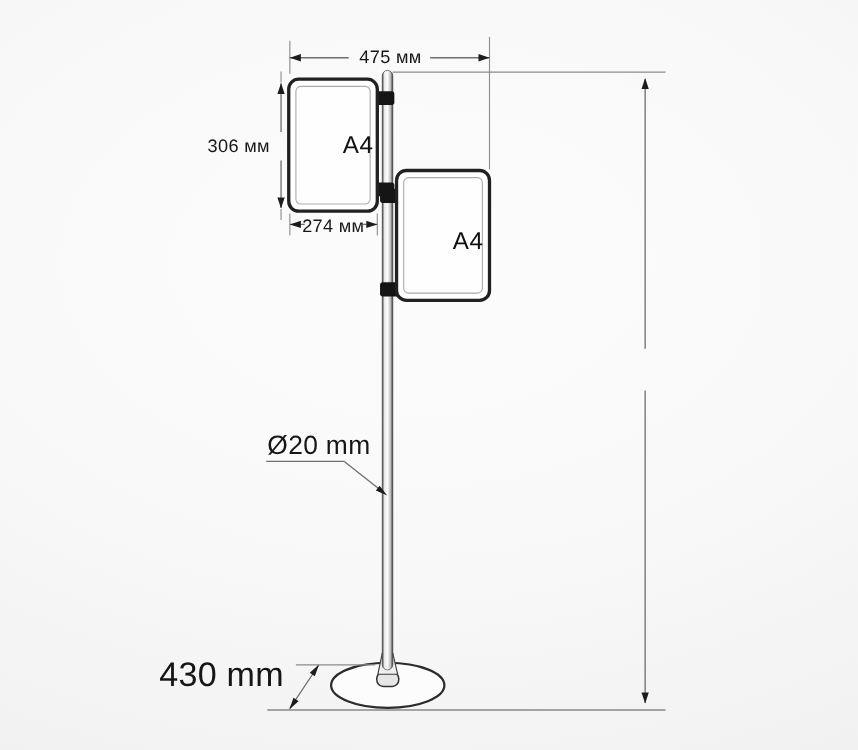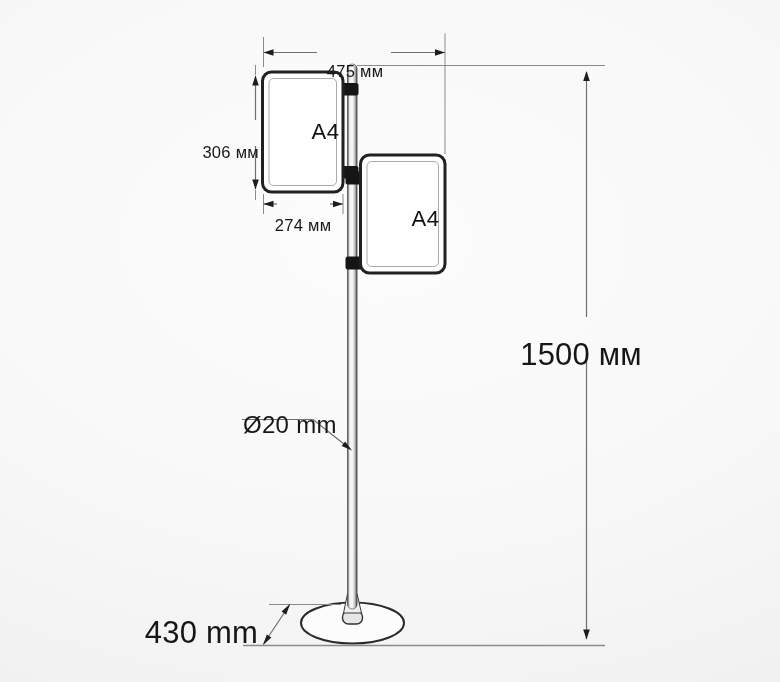--- a/index.html
+++ b/index.html
@@ -14,21 +14,20 @@
     color:#1a1a1a;
   }
   .layer{position:absolute;left:0;top:0;}
   .dim-label{
     position:absolute;
     font-size:16.5px;
     color:#161616;
     letter-spacing:0.3px;
     white-space:nowrap;
     line-height:1.1;
-    margin-top:19px;
   }
   .dim-label.big{font-size:31px;letter-spacing:0.2px;}
   .dim-label.mid{font-size:24px;}
   .a4-label{
     position:absolute;
     display:flex;align-items:center;justify-content:center;
     font-size:22px;
     color:#111;
     letter-spacing:0.5px;
     padding-left:23px;
@@ -102,23 +101,22 @@
     <line x1="289.5" y1="605" x2="263.5" y2="644" stroke="#6f6f6f" stroke-width="1.2"></line>
     <polygon points="290,604 286.2,614.7 281.6,611.6" fill="#1c1c1c"></polygon>
     <polygon points="263,645 271.4,637.5 266.8,634.4" fill="#1c1c1c"></polygon>
   </svg>
 
   <div class="a4-label" style="left:262px;top:72px;width:81px;height:120px;">A4</div>
   <div class="a4-label" style="left:360px;top:160px;width:85px;height:118px;">A4</div>
 
   <div class="dim-label" style="left:305px;top:43px;width:100px;text-align:center;">475 мм</div>
 
-  <div class="dim-label" style="left:175px;top:123.5px;width:84px;text-align:right;">306 мм</div>
+  <div class="dim-label" style="left:175px;top:123.5px;width:84px;text-align:center;">306 мм</div>
 
   <div class="dim-label" style="left:253px;top:196.5px;width:100px;text-align:center;">274 мм</div>
 
-  <div class="dim-label big" style="left:501px;top:319px;width:160px;text-align:center;">1500 мм</div>
 
   <div class="dim-label mid" style="left:243px;top:393px;width:90px;text-align:left;">Ø20 mm</div>
 
   <div class="dim-label big" style="left:105px;top:597px;width:153px;text-align:right;">430 mm</div>
 
 </div>
 
 </body></html>

